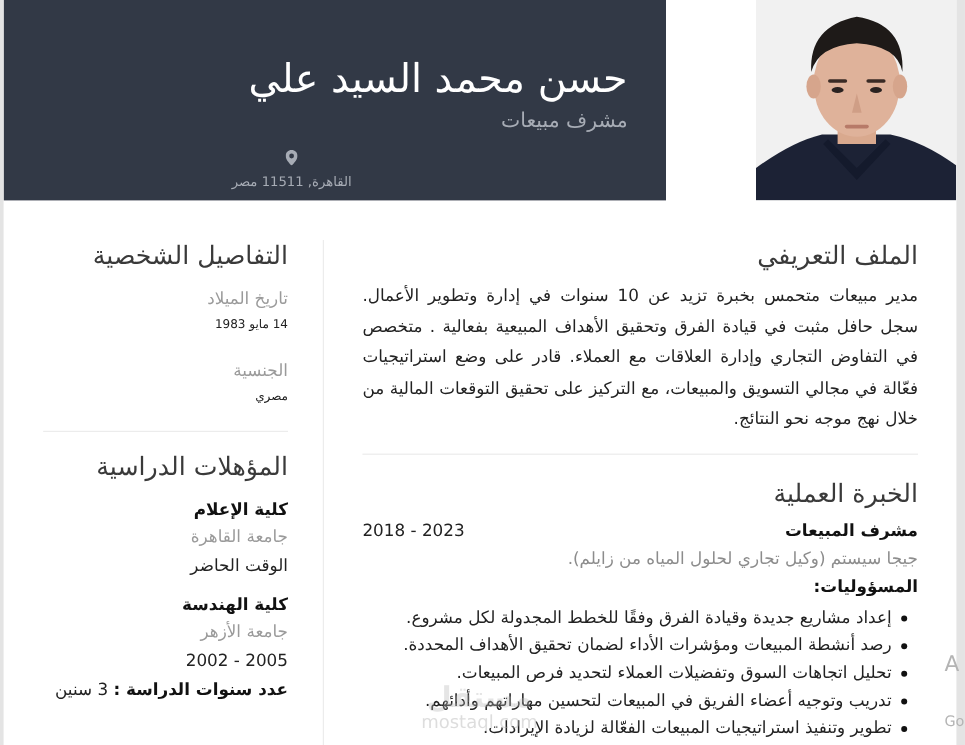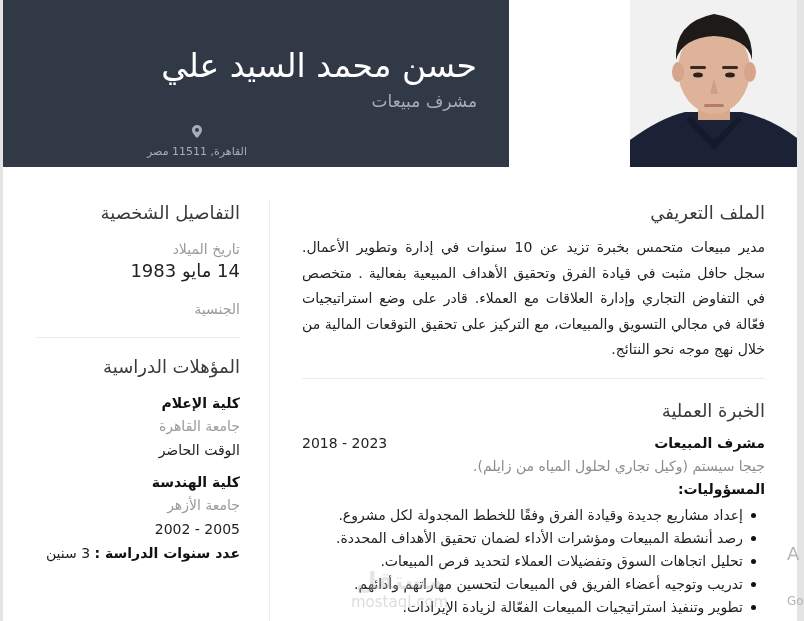--- a/index.html
+++ b/index.html
@@ -10,21 +10,21 @@
     }
     .page {
       position: absolute; left: 3px; top: 0;
       width: 794px; height: 621px;
       background: #ffffff;
       overflow: hidden;
     }
     
     .header {
       position: absolute; left: 0; top: 0;
-      width: 506px; height: 167px;
+      width: 552px; height: 167px;
       background: #323946;
     }
     .photo {
       position: absolute; left: 627px; top: 0;
       width: 167px; height: 167px;
       background: #f2f2f2;
       overflow: hidden;
     }
     .header-text {
       position: absolute; right: 32px; top: 44px;
@@ -45,24 +45,24 @@
     
     .sidebar {
       position: absolute; left: 33px; top: 198px; width: 204px;
       direction: rtl; text-align: right;
     }
     .divider-v {
       position: absolute; left: 266px; top: 200px; width: 1px; height: 421px;
       background: #ececec;
     }
     .sec-title {
-      font-size: 18px; line-height: 30px; color: #3a3a3a; font-weight: normal;
+      font-size: 21px; line-height: 30px; color: #3a3a3a; font-weight: normal;
     }
     .field-label { color: #9a9a9a; font-size: 14px; line-height: 22px; }
-    .field-value { color: #222; font-size: 18px; line-height: 22px; }
+    .field-value { color: #222; font-size: 10px; line-height: 22px; }
     .sep-side {
       height: 1px; background: #ececec; margin: 17px 0 0 0; width: 204px;
     }
     .edu-name { color: #111; font-size: 14px; font-weight: bold; line-height: 22px; }
     .edu-uni { color: #9a9a9a; font-size: 14px; line-height: 24px; }
     .edu-date { color: #222; font-size: 14px; line-height: 24px; }
     .edu-years { color: #222; font-size: 14px; line-height: 24px; }
     .edu-years b { color: #111; }
 
     
@@ -144,20 +144,21 @@
   <div class="divider-v"></div>
 
   <div class="sidebar">
     <h2 class="sec-title">التفاصيل الشخصية</h2>
     <div style="margin-top:10px">
       <div class="field-label">تاريخ الميلاد</div>
       <div class="field-value">14 مايو 1983</div>
     </div>
     <div style="margin-top:16px">
       <div class="field-label">الجنسية</div>
+      <div class="field-value">مصري</div>
     </div>
     <div class="sep-side"></div>
 
     <h2 class="sec-title" style="margin-top:14px">المؤهلات الدراسية</h2>
     <div style="margin-top:10px">
       <div class="edu-name">كلية الإعلام</div>
       <div class="edu-uni">جامعة القاهرة</div>
       <div class="edu-date">الوقت الحاضر</div>
     </div>
     <div style="margin-top:9px">

